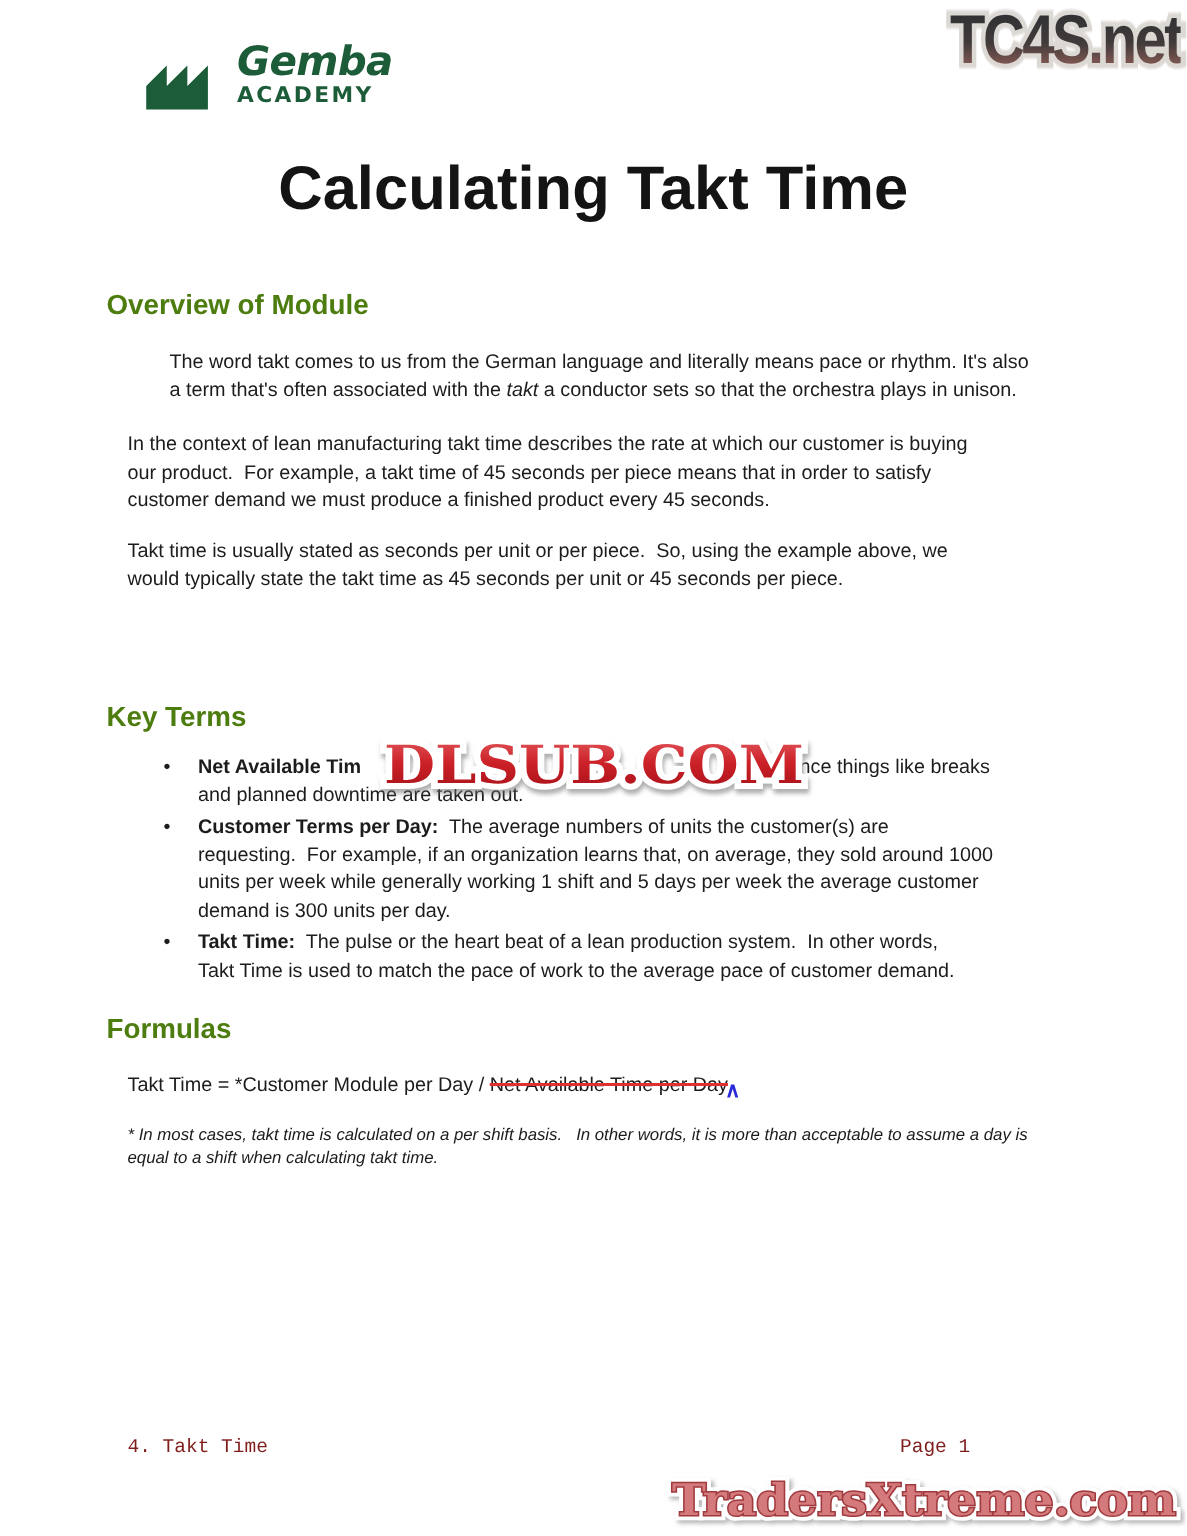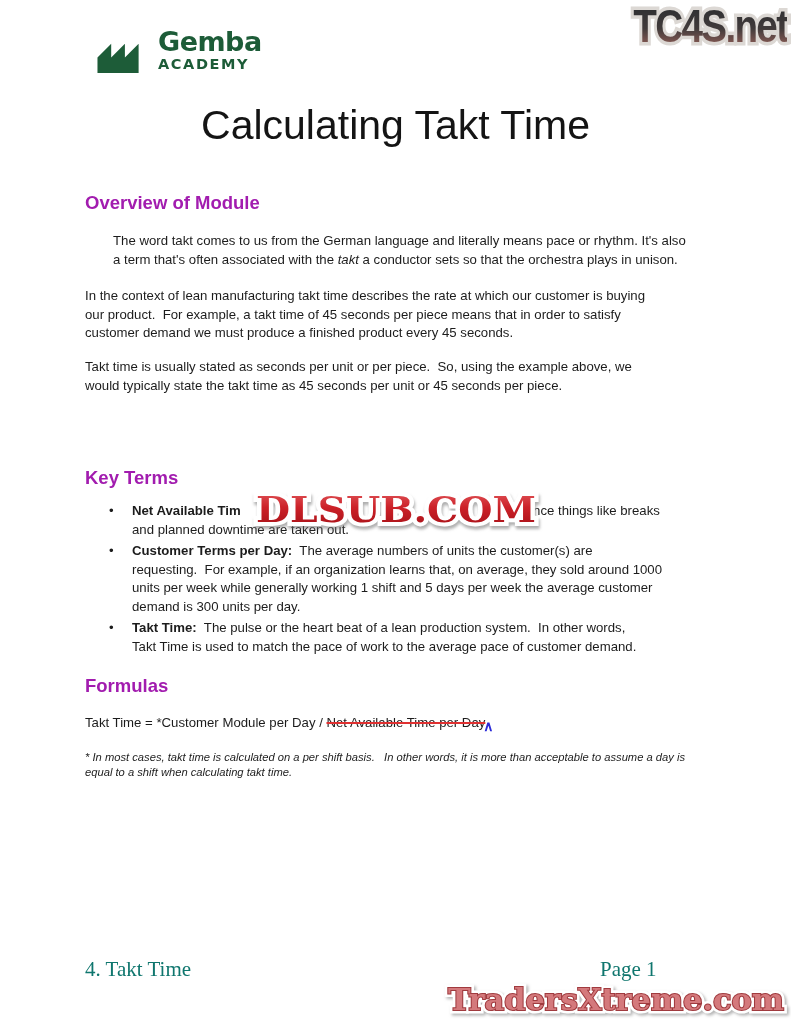--- a/index.html
+++ b/index.html
@@ -10,21 +10,21 @@
     background:#ffffff; overflow:hidden;
   }
   .abs { position:absolute; }
   .line { white-space:pre; line-height:18.5px; }
 
   
   .logo { top:28px; left:90px; display:flex; align-items:flex-start; gap:8px; }
   .logo-icon { width:60px; height:47px; }
   .logo-text-name {
     font-family:"DejaVu Sans", sans-serif; font-weight:bold;
-    font-size:27px; line-height:27px; color:#1d5c38; letter-spacing:-0.5px;
+    font-size:27px; line-height:27px; color:#1d5c38; letter-spacing:-0.5px;font-style:italic;
   }
   .logo-text-sub {
     font-family:"DejaVu Sans", sans-serif; font-weight:bold;
     font-size:14.5px; color:#1d5c38; letter-spacing:1.6px; margin-top:1px;
   }
 
   
   .tc4s {
     top:0; right:4px; height:56px;
     font-family:"Liberation Sans", sans-serif; font-weight:700;
@@ -37,23 +37,23 @@
   }
   .tc4s-fill {
     position:relative; white-space:nowrap;
     background:linear-gradient(180deg,#323234 22%,#413b3b 55%,#946059 92%,#a5786c 100%);
     -webkit-background-clip:text; background-clip:text; color:transparent;
   }
 
   
   .doc-title {
     top:102px; left:0; right:0; text-align:center;
-    font-size:41px; font-weight:400; color:#141414; letter-spacing:0;
+    font-size:41px; font-weight:700; color:#141414; letter-spacing:0;
   }
-  .heading { left:85px; font-size:18.5px; font-weight:bold; color:#a21caf; white-space:pre; }
+  .heading { left:71px; font-size:18.5px; font-weight:bold; color:#4d7c0f; white-space:pre; }
   .h-overview { top:192px; }
   .h-keyterms { top:467px; }
   .h-formulas { top:675px; }
 
   
   .body-block { left:85px; font-size:13.2px; }
   .p1 { top:232px;margin-left:28px; } .p2 { top:287px; } .p3 { top:358px; } .p4 { top:413px; }
 
   
   .bullets { top:502px; left:85px; right:60px; font-size:13.2px; }
@@ -68,21 +68,21 @@
   .formula { top:713px; left:85px; font-size:13.2px; }
   .struck { text-decoration:line-through; text-decoration-color:#e03131; text-decoration-thickness:1.8px; }
   .caret { color:#2a2ad8; font-size:14px; position:relative; top:4px; margin-left:-2px; font-weight:bold; }
 
   
   .footnote { top:750px; left:85px; font-style:italic; font-size:11.2px; }
   .footnote .line { line-height:14.8px; }
 
   
   .footer-left, .footer-right {
-    top:957px; font-family:Liberation Serif, serif; font-size:21px; color:#0f766e; white-space:pre;
+    top:957px; font-family:Liberation Mono, monospace; font-size:13px; color:#7f1d1d; white-space:pre;
   }
   .footer-left { left:85px; }
   .footer-right { left:600px;text-align:right; }
 
   
   .traders { top:980px; left:442px; filter:drop-shadow(2px 2px 1.5px rgba(110,110,110,.5)); }
 </style>
 </head>
 <body>
 

